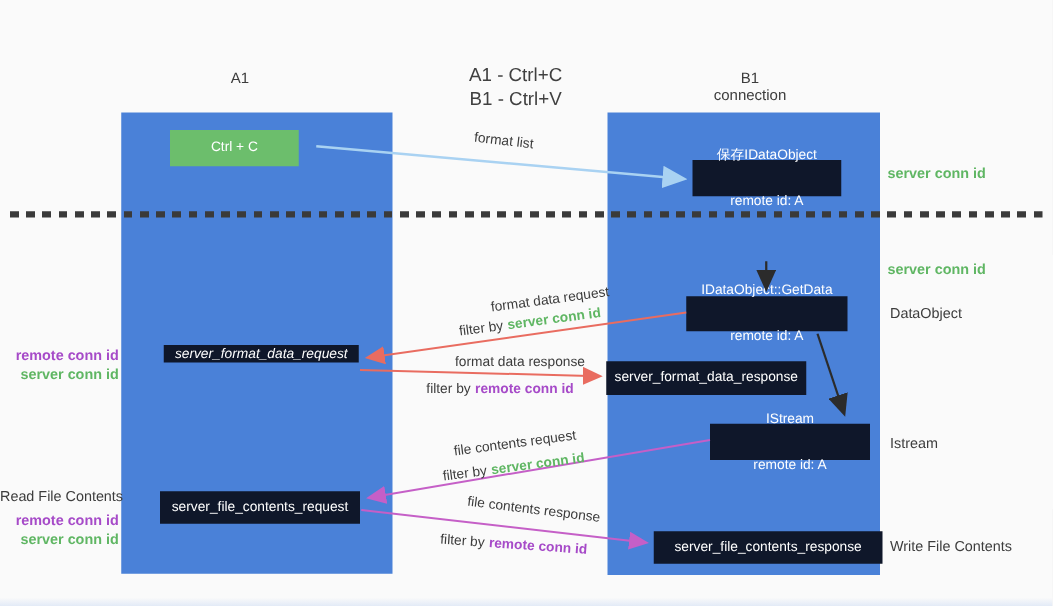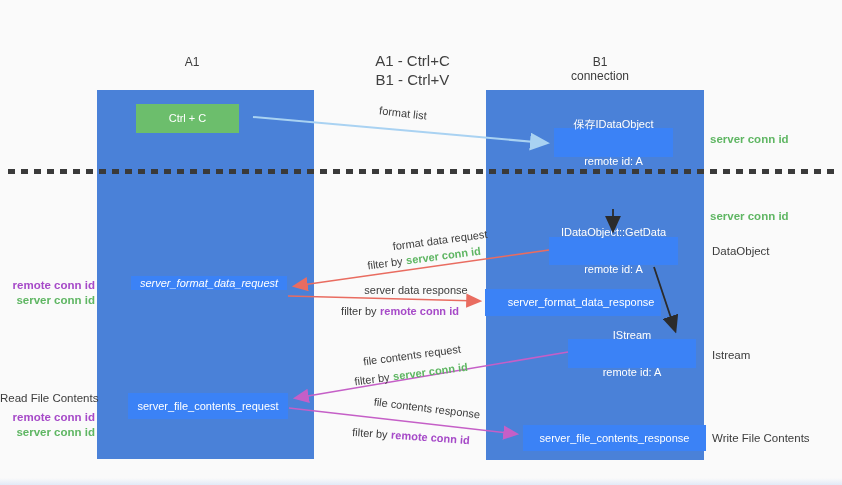--- a/index.html
+++ b/index.html
@@ -13,21 +13,21 @@
                line-height:14px;color:#3c3c3c;}
   .lane{position:absolute;background:#4a81d8;}
 
   .dotted{position:absolute;left:8px;right:8px;top:169px;height:5px;
           background:repeating-linear-gradient(90deg,#3a3a3a 0 7px,transparent 7px 13px);}
 
   .box{position:absolute;display:flex;flex-direction:column;align-items:center;
        justify-content:center;color:#ffffff;font-size:11px;line-height:13px;
        text-align:center;white-space:nowrap;}
   .green-box{background:#6cbe6c;}
-  .orange-box{background:#3b82f6;gap:24px;}
+  .orange-box{background:#0f172a;gap:24px;}
 
   .side-lbl{position:absolute;font-size:11.5px;white-space:nowrap;}
   .dark{color:#3c3c3c;text-align:center;}
   .grn{color:#5fb663;font-weight:bold;}
   .pur{color:#a64ac8;font-weight:bold;}
 
   .left-group{position:absolute;left:0;width:95px;text-align:right;
               font-size:11.5px;line-height:14.5px;white-space:nowrap;}
 
   .arrow-lbl{position:absolute;font-size:11px;color:#3c3c3c;white-space:nowrap;
@@ -71,21 +71,21 @@
 
   <div class="box orange-box" style="left:549px;top:237px;width:129px;height:28px;">
     <div>IDataObject::GetData</div>
     <div>remote id: A</div>
   </div>
 
   <div class="box orange-box" style="left:131px;top:276px;width:156px;height:14px;font-style:italic;">
     <div>server_format_data_request</div>
   </div>
 
-  <div class="box orange-box" style="left:485px;top:289px;width:160px;height:27px;padding-left:16px;">
+  <div class="box orange-box" style="left:485px;top:289px;width:160px;height:27px;">
     <div>server_format_data_response</div>
   </div>
 
   <div class="box orange-box" style="left:568px;top:339px;width:128px;height:29px;">
     <div>IStream</div>
     <div>remote id: A</div>
   </div>
 
   <div class="box orange-box" style="left:128px;top:393px;width:160px;height:26px;">
     <div>server_file_contents_request</div>
@@ -135,21 +135,21 @@
     <line x1="289" y1="408" x2="516" y2="434" stroke="#c55fc7" stroke-width="1.6" marker-end="url(#mMag)"></line>
   </svg>
 
   <div class="arrow-lbl" style="left:403px;top:113px;transform:translate(-50%,-50%) rotate(6.5deg);">format list</div>
 
   <div class="arrow-lbl" style="left:440px;top:240px;transform:translate(-50%,-50%) rotate(-7.5deg);">format data request</div>
   <div class="arrow-lbl" style="left:424px;top:258px;transform:translate(-50%,-50%) rotate(-7.5deg);">
     <span>filter by</span><span class="hl grn">server conn id</span>
   </div>
 
-  <div class="arrow-lbl" style="left:416px;top:290px;transform:translate(-50%,-50%);">server data response</div>
+  <div class="arrow-lbl" style="left:416px;top:290px;transform:translate(-50%,-50%);">format data response</div>
   <div class="arrow-lbl" style="left:400px;top:311px;transform:translate(-50%,-50%);">
     <span>filter by</span><span class="hl pur">remote conn id</span>
   </div>
 
   <div class="arrow-lbl" style="left:412px;top:355px;transform:translate(-50%,-50%) rotate(-7.5deg);">file contents request</div>
   <div class="arrow-lbl" style="left:411px;top:374px;transform:translate(-50%,-50%) rotate(-7.5deg);">
     <span>filter by</span><span class="hl grn">server conn id</span>
   </div>
 
   <div class="arrow-lbl" style="left:427px;top:408px;transform:translate(-50%,-50%) rotate(7deg);">file contents response</div>

